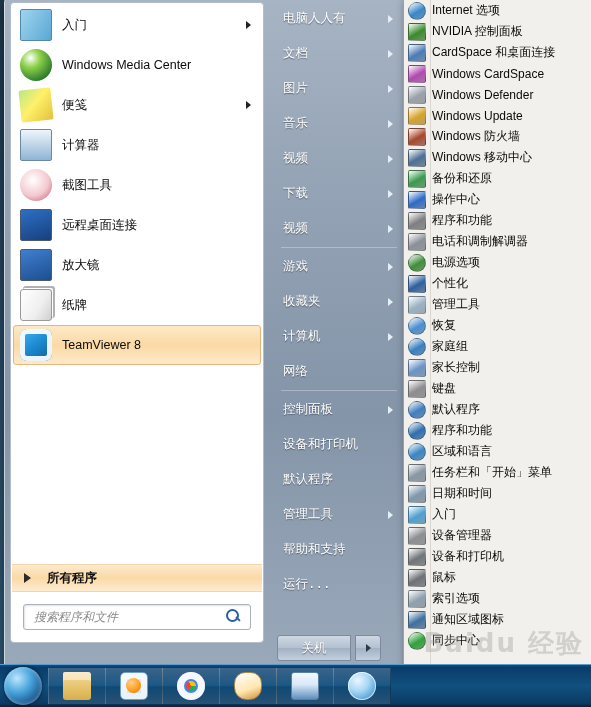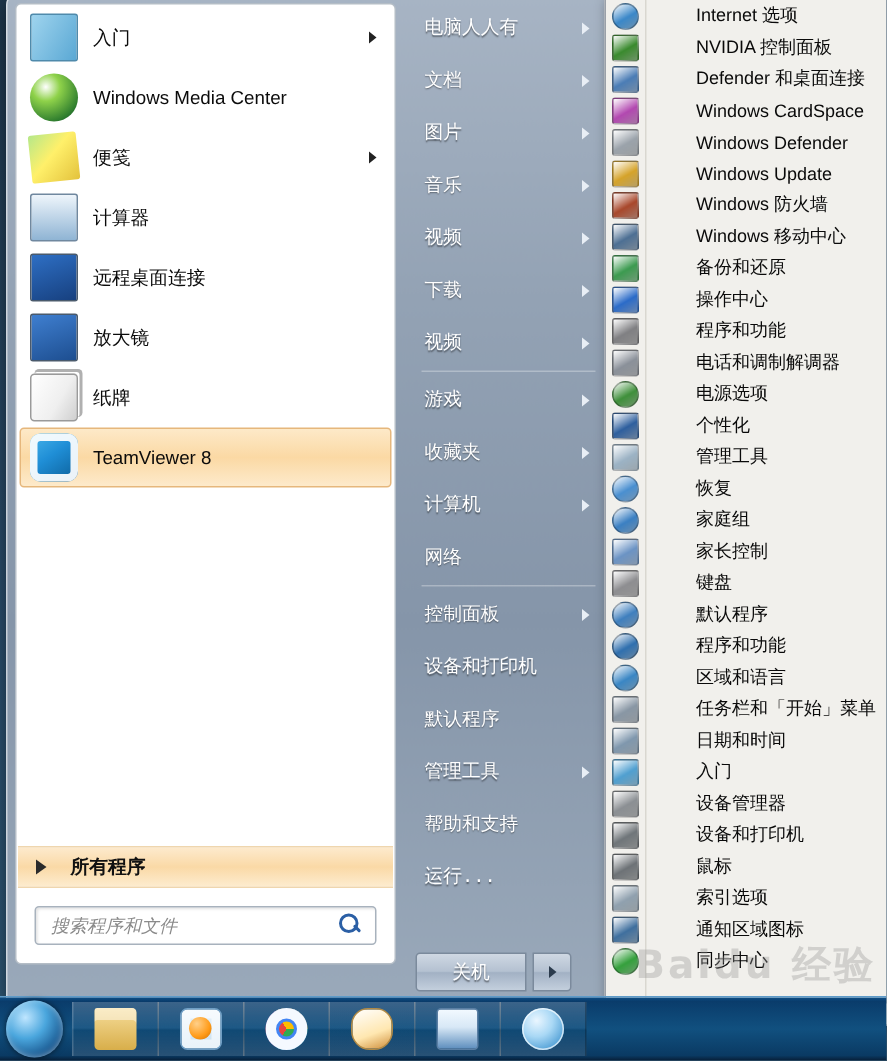--- a/index.html
+++ b/index.html
@@ -134,21 +134,21 @@
     overflow:hidden;
   }
   .flygutter{position:absolute;left:0;top:0;bottom:0;width:26px;background:#f1f0ec;}
   .flyline{position:absolute;left:26px;top:0;bottom:0;width:1px;background:#d9d7d0;}
   .flylist{position:absolute;left:0;right:0;top:1px;}
   .flyitem{
     position:relative;display:flex;align-items:center;height:21px;
     padding-left:4px;cursor:default;
   }
   .flyitem .ico{width:18px;height:18px;flex:0 0 18px;margin-right:6px;position:relative;}
-  .flyitem .lbl{font-size:12px;color:#0a0a0a;white-space:nowrap;margin-left:32px;}
+  .flyitem .lbl{font-size:12px;color:#0a0a0a;white-space:nowrap;}
   .flyscroll{
     position:absolute;left:0;right:0;bottom:0;height:14px;
     display:flex;align-items:center;justify-content:center;background:#f1f0ec;
   }
   .flyscroll::after{
     content:"";width:0;height:0;border-top:5px solid #2b2b2b;
     border-left:4px solid transparent;border-right:4px solid transparent;
   }
 
   
@@ -217,20 +217,26 @@
             <span class="arw"></span>
           </div>
           <div class="progitem">
             <span class="ico">
               <span class="g" style="background: linear-gradient(rgb(238, 245, 251) 0%, rgb(143, 180, 212) 100%); border: 1px solid rgb(112, 136, 159); border-radius: 2px;"></span>
             </span>
             <span class="lbl">计算器</span>
           </div>
           <div class="progitem">
             <span class="ico">
+              <span class="g" style="border-radius: 50%; background: radial-gradient(circle at 40% 35%, rgb(255, 255, 255) 0%, rgb(242, 201, 207) 55%, rgb(192, 86, 106) 100%);"></span>
+            </span>
+            <span class="lbl">截图工具</span>
+          </div>
+          <div class="progitem">
+            <span class="ico">
               <span class="g" style="background: linear-gradient(160deg, rgb(46, 111, 196) 0%, rgb(23, 64, 127) 100%); border: 1px solid rgb(74, 90, 108); border-radius: 2px;"></span>
             </span>
             <span class="lbl">远程桌面连接</span>
           </div>
           <div class="progitem">
             <span class="ico">
               <span class="g" style="background: linear-gradient(160deg, rgb(63, 127, 208) 0%, rgb(29, 78, 144) 100%); border: 1px solid rgb(74, 90, 108); border-radius: 2px;"></span>
             </span>
             <span class="lbl">放大镜</span>
           </div>
@@ -347,21 +353,21 @@
         <div class="flyitem">
           <span class="ico">
             <span class="g" style="background: linear-gradient(150deg, rgb(255, 255, 255) 0%, rgb(58, 138, 46) 55%, rgba(0, 0, 0, 0.35) 140%); border: 1px solid rgba(0, 0, 0, 0.28); border-radius: 2px;"></span>
           </span>
           <span class="lbl">NVIDIA 控制面板</span>
         </div>
         <div class="flyitem">
           <span class="ico">
             <span class="g" style="background: linear-gradient(150deg, rgb(255, 255, 255) 0%, rgb(74, 124, 181) 55%, rgba(0, 0, 0, 0.35) 140%); border: 1px solid rgba(0, 0, 0, 0.28); border-radius: 2px;"></span>
           </span>
-          <span class="lbl">Defender 和桌面连接</span>
+          <span class="lbl">CardSpace 和桌面连接</span>
         </div>
         <div class="flyitem">
           <span class="ico">
             <span class="g" style="background: linear-gradient(150deg, rgb(255, 255, 255) 0%, rgb(178, 72, 176) 55%, rgba(0, 0, 0, 0.35) 140%); border: 1px solid rgba(0, 0, 0, 0.28); border-radius: 2px;"></span>
           </span>
           <span class="lbl">Windows CardSpace</span>
         </div>
         <div class="flyitem">
           <span class="ico">
             <span class="g" style="background: linear-gradient(150deg, rgb(255, 255, 255) 0%, rgb(154, 162, 170) 55%, rgba(0, 0, 0, 0.35) 140%); border: 1px solid rgba(0, 0, 0, 0.28); border-radius: 2px;"></span>

